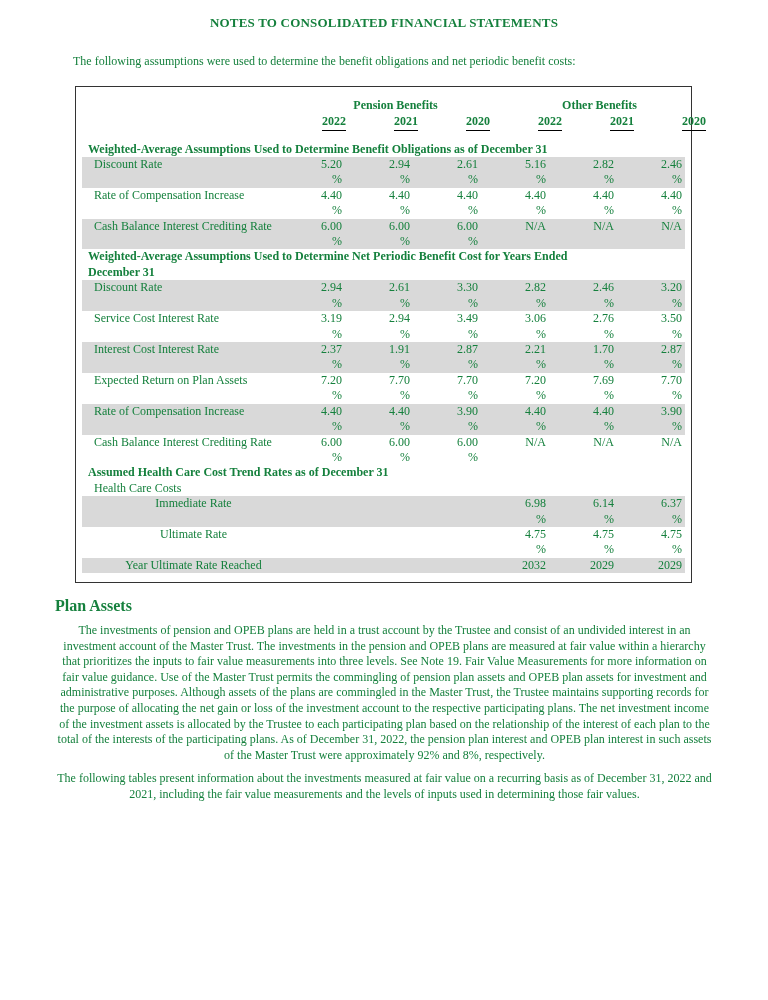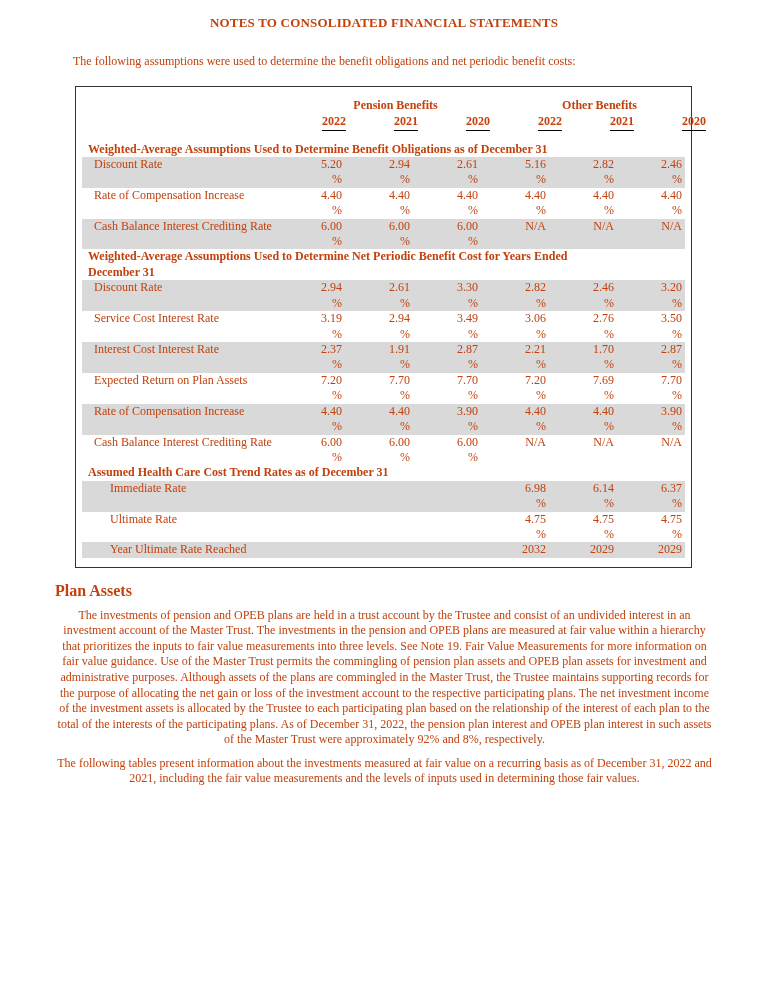--- a/index.html
+++ b/index.html
@@ -2,21 +2,21 @@
 <html style="--row-shade: #d9d9d9;"><head>
 <meta charset="utf-8">
 <style>
   * { margin: 0; padding: 0; box-sizing: border-box; }
   html, body { background: #ffffff; }
   .page {
     position: relative;
     width: 768px;
     height: 1000px;
     background: #ffffff;
-    color: #c2410c;
+    color: #15803d;
     font-family: "Liberation Serif", "DejaVu Serif", serif;
     overflow: hidden;
     border-radius: 25px;
   }
   .doc-title {
     margin-top: 15px;
     text-align: center;
     font-size: 13px;
     font-weight: bold;
     letter-spacing: 0.2px;
@@ -59,21 +59,21 @@
   }
   .trow { line-height: 15.4px; }
   .trow.shaded { background: var(--row-shade, #d9d9d9); }
   .label-col {
     width: 195px;
     flex: none;
     white-space: nowrap;
     overflow: visible;
   }
   .label-col.indent1 { padding-left: 12px; }
-  .label-col.indent2 { padding-left: 28px; }
+  .label-col.indent2 { padding-left: 28px; text-align: center; }
   .val { flex: 1 1 0; text-align: right; padding-right: 3px; }
   
   .sub-heading {
     margin: 14px 0 0 55px;
     font-size: 16px;
     font-weight: bold;
   }
   .body-para {
     margin: 8px 54px 0 55px;
     font-size: 12px;
@@ -192,20 +192,29 @@
         <div class="trow">
           <div class="label-col indent1">Cash Balance Interest Crediting Rate</div>
           <div class="val">6.00 %</div>
           <div class="val">6.00 %</div>
           <div class="val">6.00 %</div>
           <div class="val">N/A</div>
           <div class="val">N/A</div>
           <div class="val">N/A</div>
         </div>
         <div class="section-header">Assumed Health Care Cost Trend Rates as of December 31</div>
+        <div class="trow">
+          <div class="label-col indent1">Health Care Costs</div>
+          <div class="val"></div>
+          <div class="val"></div>
+          <div class="val"></div>
+          <div class="val"></div>
+          <div class="val"></div>
+          <div class="val"></div>
+        </div>
         <div class="trow shaded">
           <div class="label-col indent2">Immediate Rate</div>
           <div class="val"></div>
           <div class="val"></div>
           <div class="val"></div>
           <div class="val">6.98 %</div>
           <div class="val">6.14 %</div>
           <div class="val">6.37 %</div>
         </div>
         <div class="trow">

